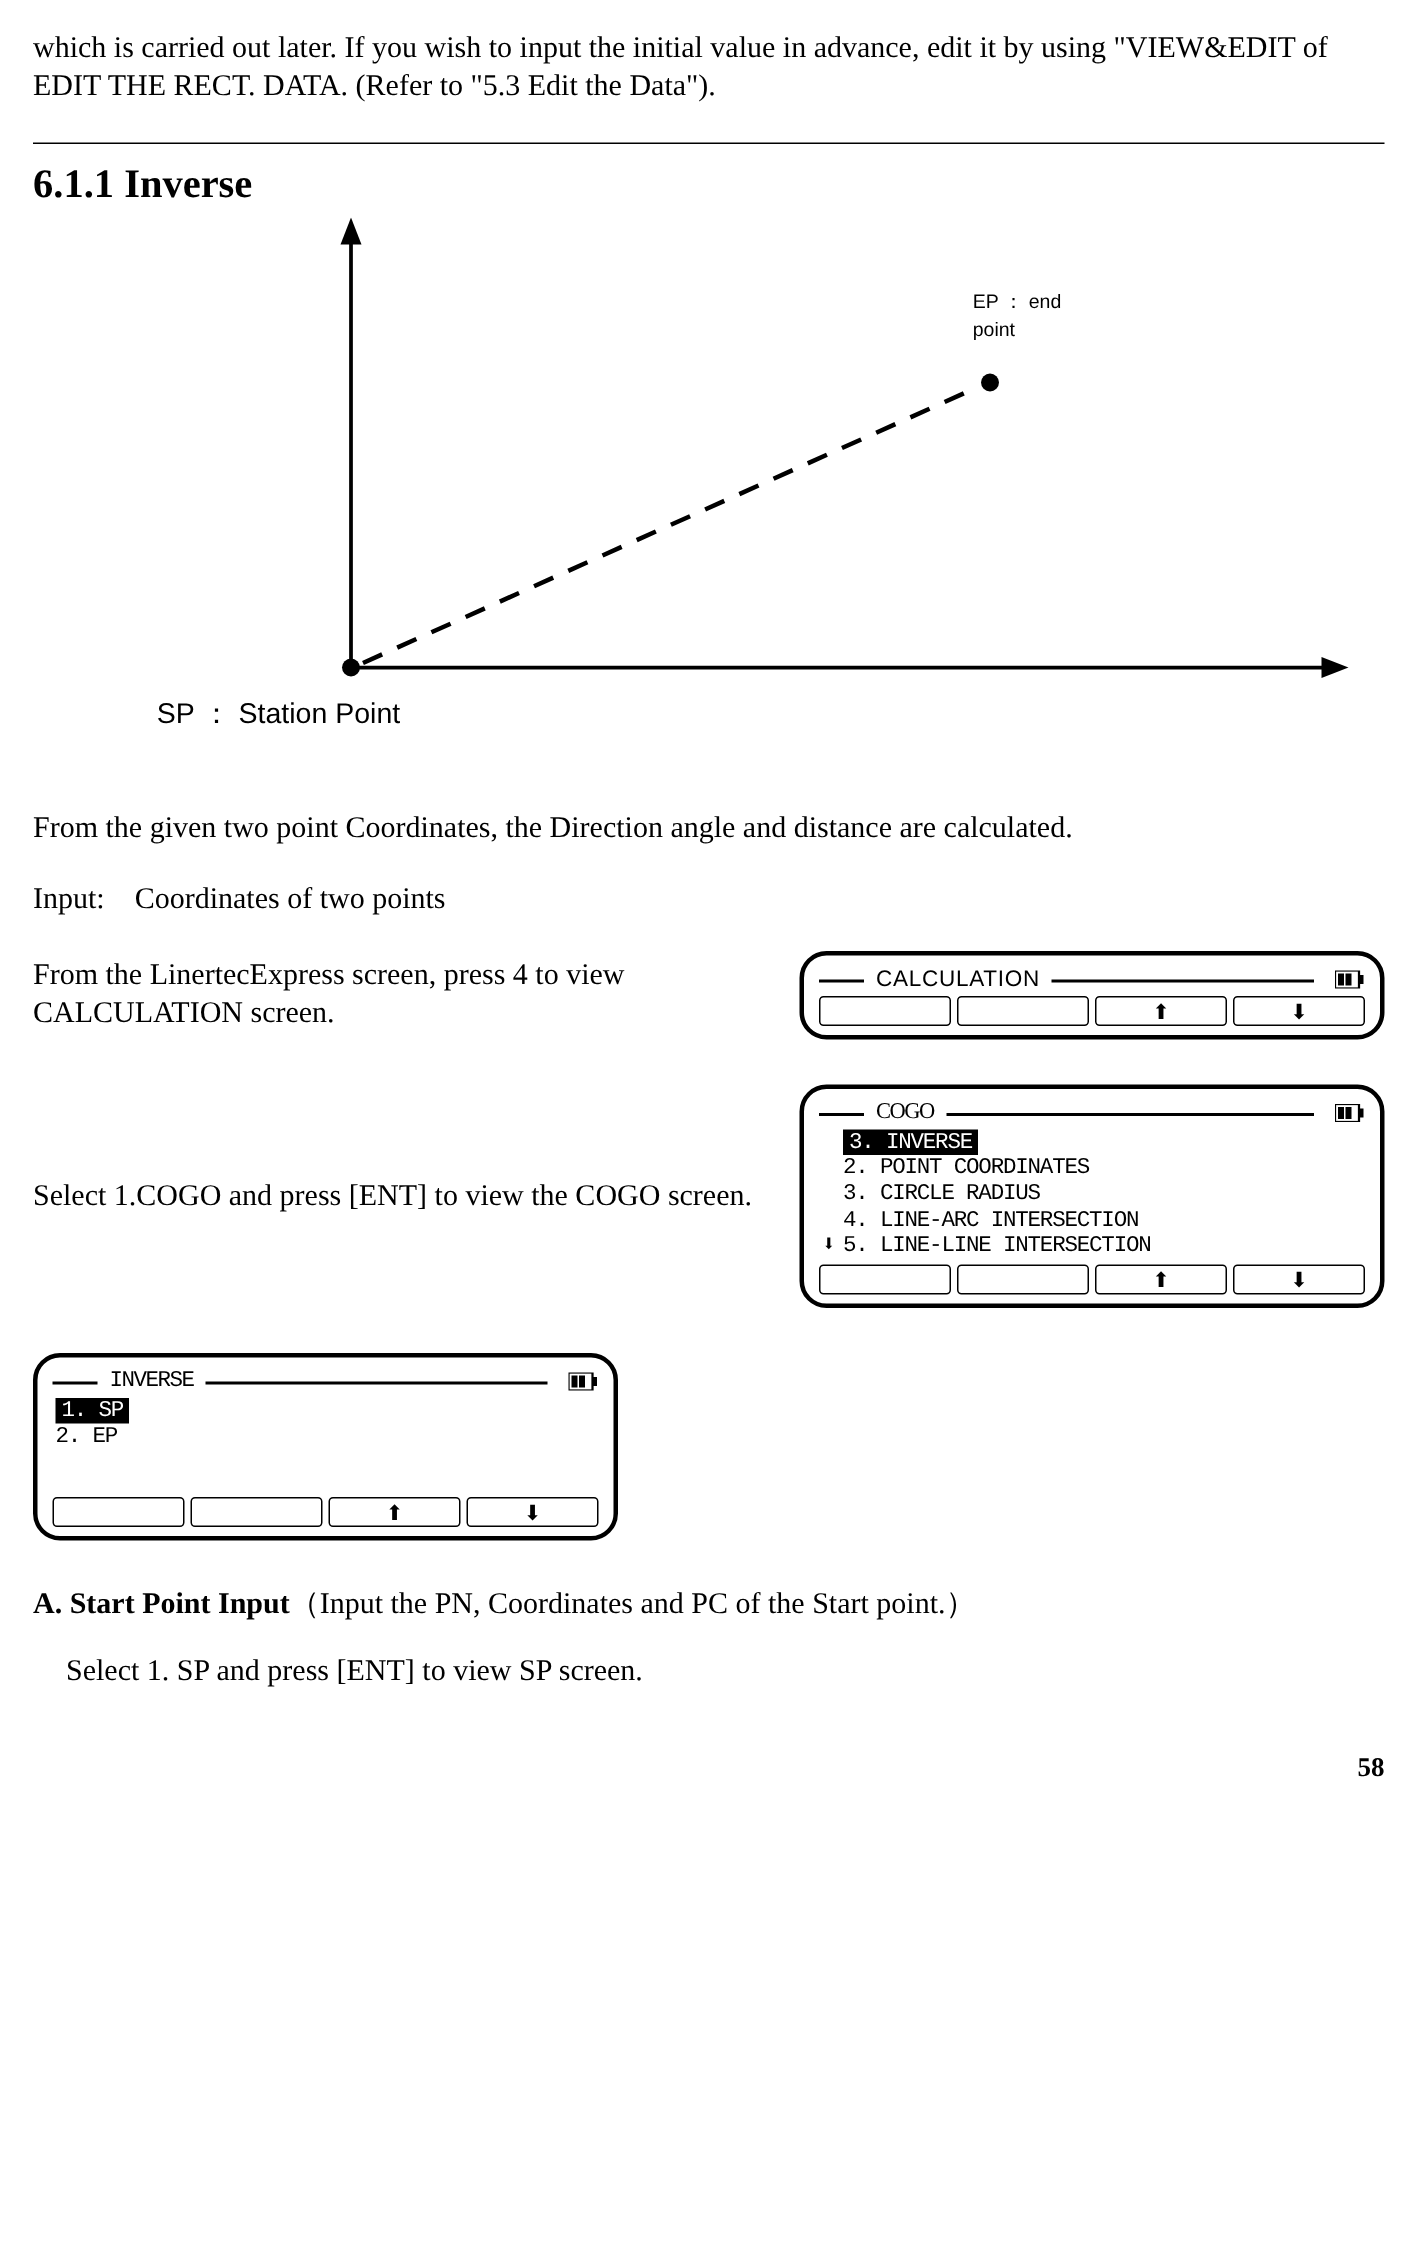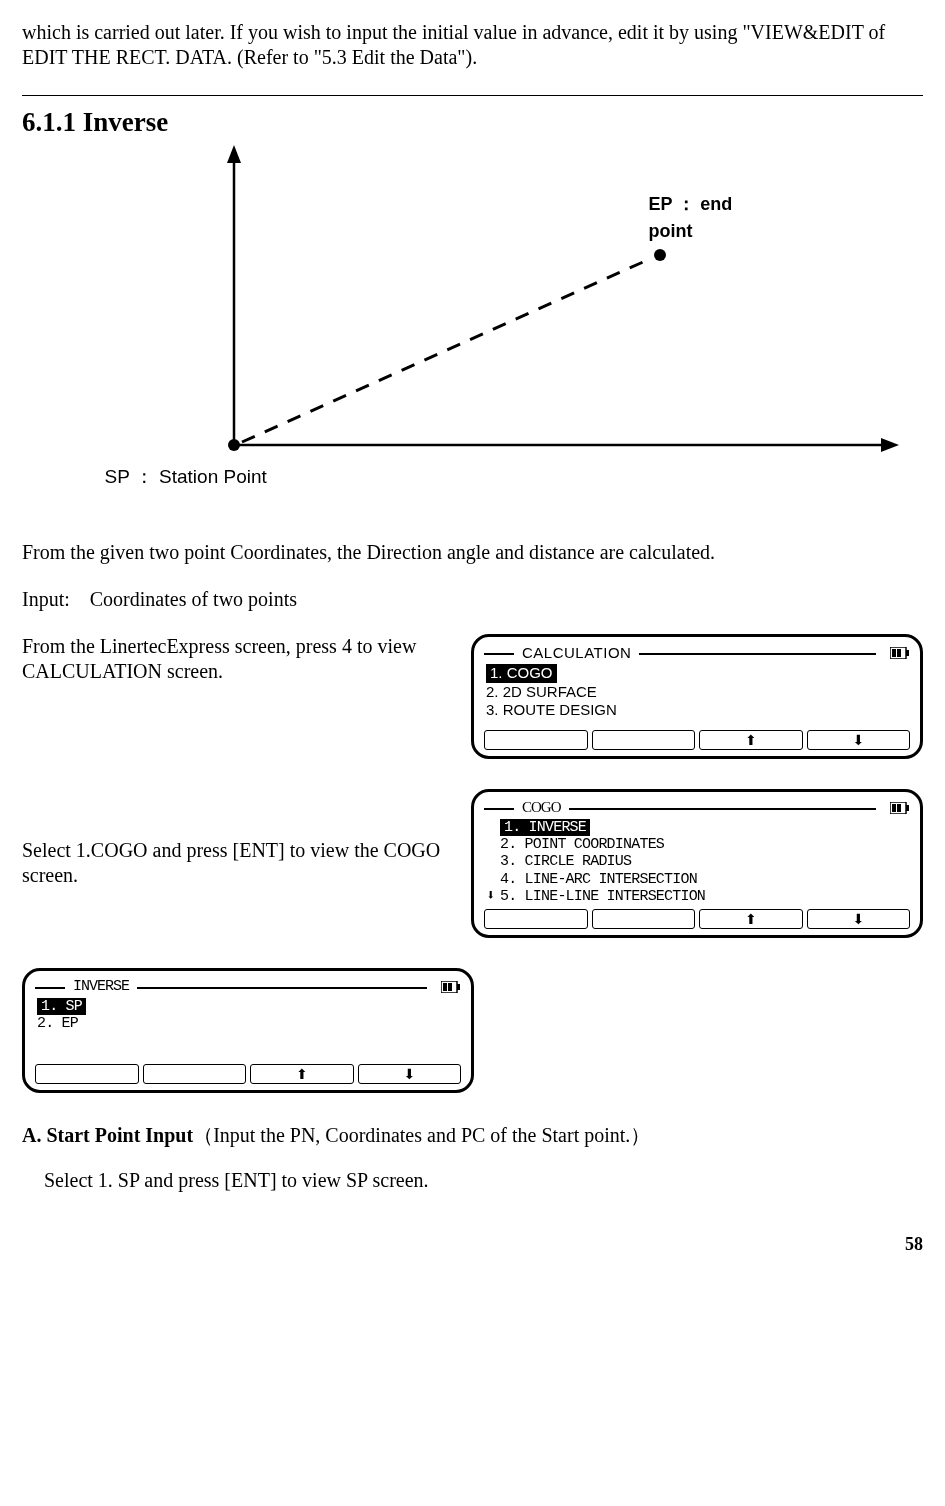--- a/index.html
+++ b/index.html
@@ -37,33 +37,33 @@
       margin: 16px 0 22px 0;
     }
     .para-tight {
       margin: 0;
     }
     .io-block {
       margin: 0 0 22px 0;
     }
     .step-row {
       display: flex;
-      align-items: flex-start;
+      align-items: center;
       margin-bottom: 30px;
       gap: 14px;
     }
     .step-row.align-center {
       align-items: center;
     }
     .step-text {
       flex: 1;
       padding-top: 0;
     }
     .device {
-      width: 452px;
+      width: 390px;
       flex: 0 0 auto;
     }
     .device-frame {
       border: 3px solid #000;
       border-radius: 18px;
       background: #fff;
       position: relative;
       padding: 8px 10px 6px 10px;
       font-family: Arial, Helvetica, sans-serif;
     }
@@ -177,21 +177,21 @@
 
     <line x1="211" y1="300" x2="864" y2="300" stroke="#000" stroke-width="2.5"></line>
     <polygon points="876,300 858,293 858,307" fill="#000"></polygon>
 
     <circle cx="211" cy="300" r="6" fill="#000"></circle>
 
     <circle cx="637" cy="110" r="6" fill="#000"></circle>
 
     <line x1="219" y1="297" x2="629" y2="113" stroke="#000" stroke-width="3" stroke-dasharray="14 11"></line>
   </svg>
-  <div style="position:absolute;left:626px;top:46px;font-family:Arial,Helvetica,sans-serif;font-size:18px;line-height:1.5;font-weight:bold;">
+  <div style="position:absolute;left:626px;top:46px;font-family:Arial,Helvetica,sans-serif;font-size:13px;line-height:1.5;">
     <span>EP ： end</span><br>
     <span>point</span>
   </div>
   <div style="position:absolute;left:82px;top:320px;font-family:Arial,Helvetica,sans-serif;font-size:19px;">SP ： Station Point</div>
 </div>
 
 <p class="para">From the given two point Coordinates, the Direction angle and distance are calculated.</p>
 
 <div class="io-block">
   <p class="para-tight">
@@ -209,25 +209,20 @@
         <div class="device-title-line left"></div>
         <div class="device-title">CALCULATION</div>
         <div class="device-title-line right"></div>
         <svg class="battery" width="20" height="12" viewBox="0 0 20 12">
             <rect x="0" y="0" width="16" height="12" fill="none" stroke="#000" stroke-width="1.5"></rect>
             <rect x="16" y="3" width="3" height="6" fill="#000"></rect>
             <rect x="2" y="2" width="4" height="8" fill="#000"></rect>
             <rect x="7" y="2" width="4" height="8" fill="#000"></rect>
           </svg>
       </div>
-      <div class="device-list">
-        <span class="sel">1. COGO</span><br>
-        <span>2. 2D SURFACE</span><br>
-        <span>3. ROUTE DESIGN</span>
-      </div>
       <div class="softkeys">
         <div class="softkey"></div>
         <div class="softkey"></div>
         <div class="softkey">⬆</div>
         <div class="softkey">⬇</div>
       </div>
     </div>
   </div>
 </div>
 
@@ -242,21 +237,21 @@
         <div class="device-title narrow" style="font-family:Liberation Serif, serif;font-weight:400;">COGO</div>
         <div class="device-title-line right"></div>
         <svg class="battery" width="20" height="12" viewBox="0 0 20 12">
             <rect x="0" y="0" width="16" height="12" fill="none" stroke="#000" stroke-width="1.5"></rect>
             <rect x="16" y="3" width="3" height="6" fill="#000"></rect>
             <rect x="2" y="2" width="4" height="8" fill="#000"></rect>
             <rect x="7" y="2" width="4" height="8" fill="#000"></rect>
           </svg>
       </div>
       <div class="device-list mono" style="min-height:auto;">
-        <span class="down-marker"></span><span class="sel">1. INVERSE</span><br>
+        <span class="down-marker"></span><span class="sel">3. INVERSE</span><br>
         <span class="down-marker"></span><span>2. POINT COORDINATES</span><br>
         <span class="down-marker"></span><span>3. CIRCLE RADIUS</span><br>
         <span class="down-marker"></span><span>4. LINE-ARC INTERSECTION</span><br>
         <span class="down-marker">⬇</span><span>5. LINE-LINE INTERSECTION</span>
       </div>
       <div class="softkeys">
         <div class="softkey"></div>
         <div class="softkey"></div>
         <div class="softkey">⬆</div>
         <div class="softkey">⬇</div>

